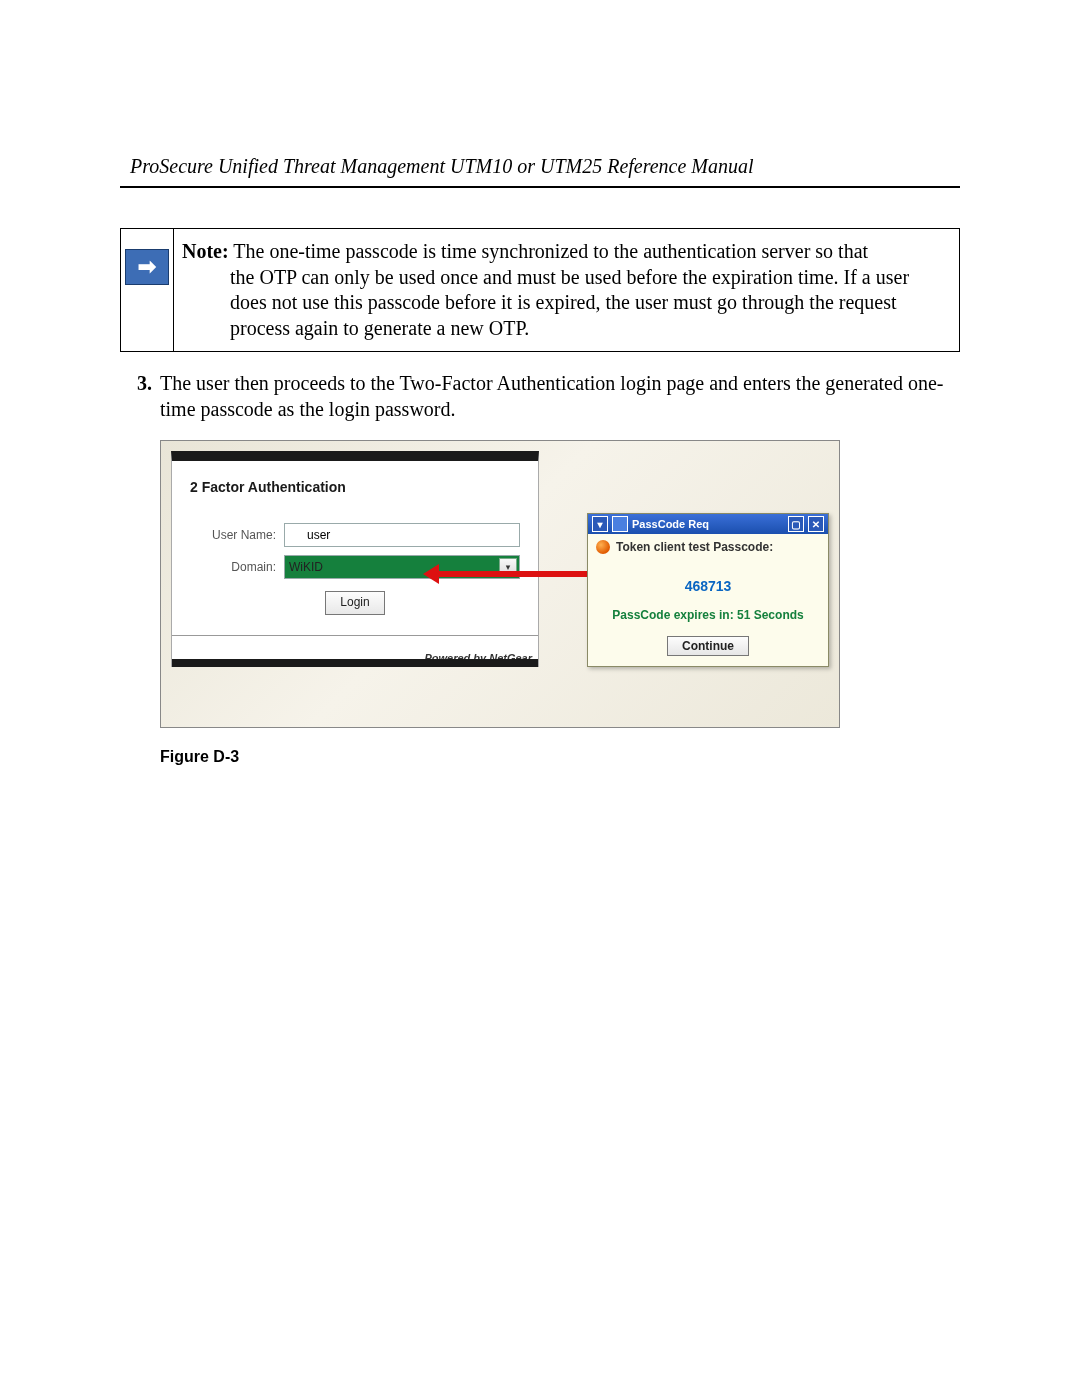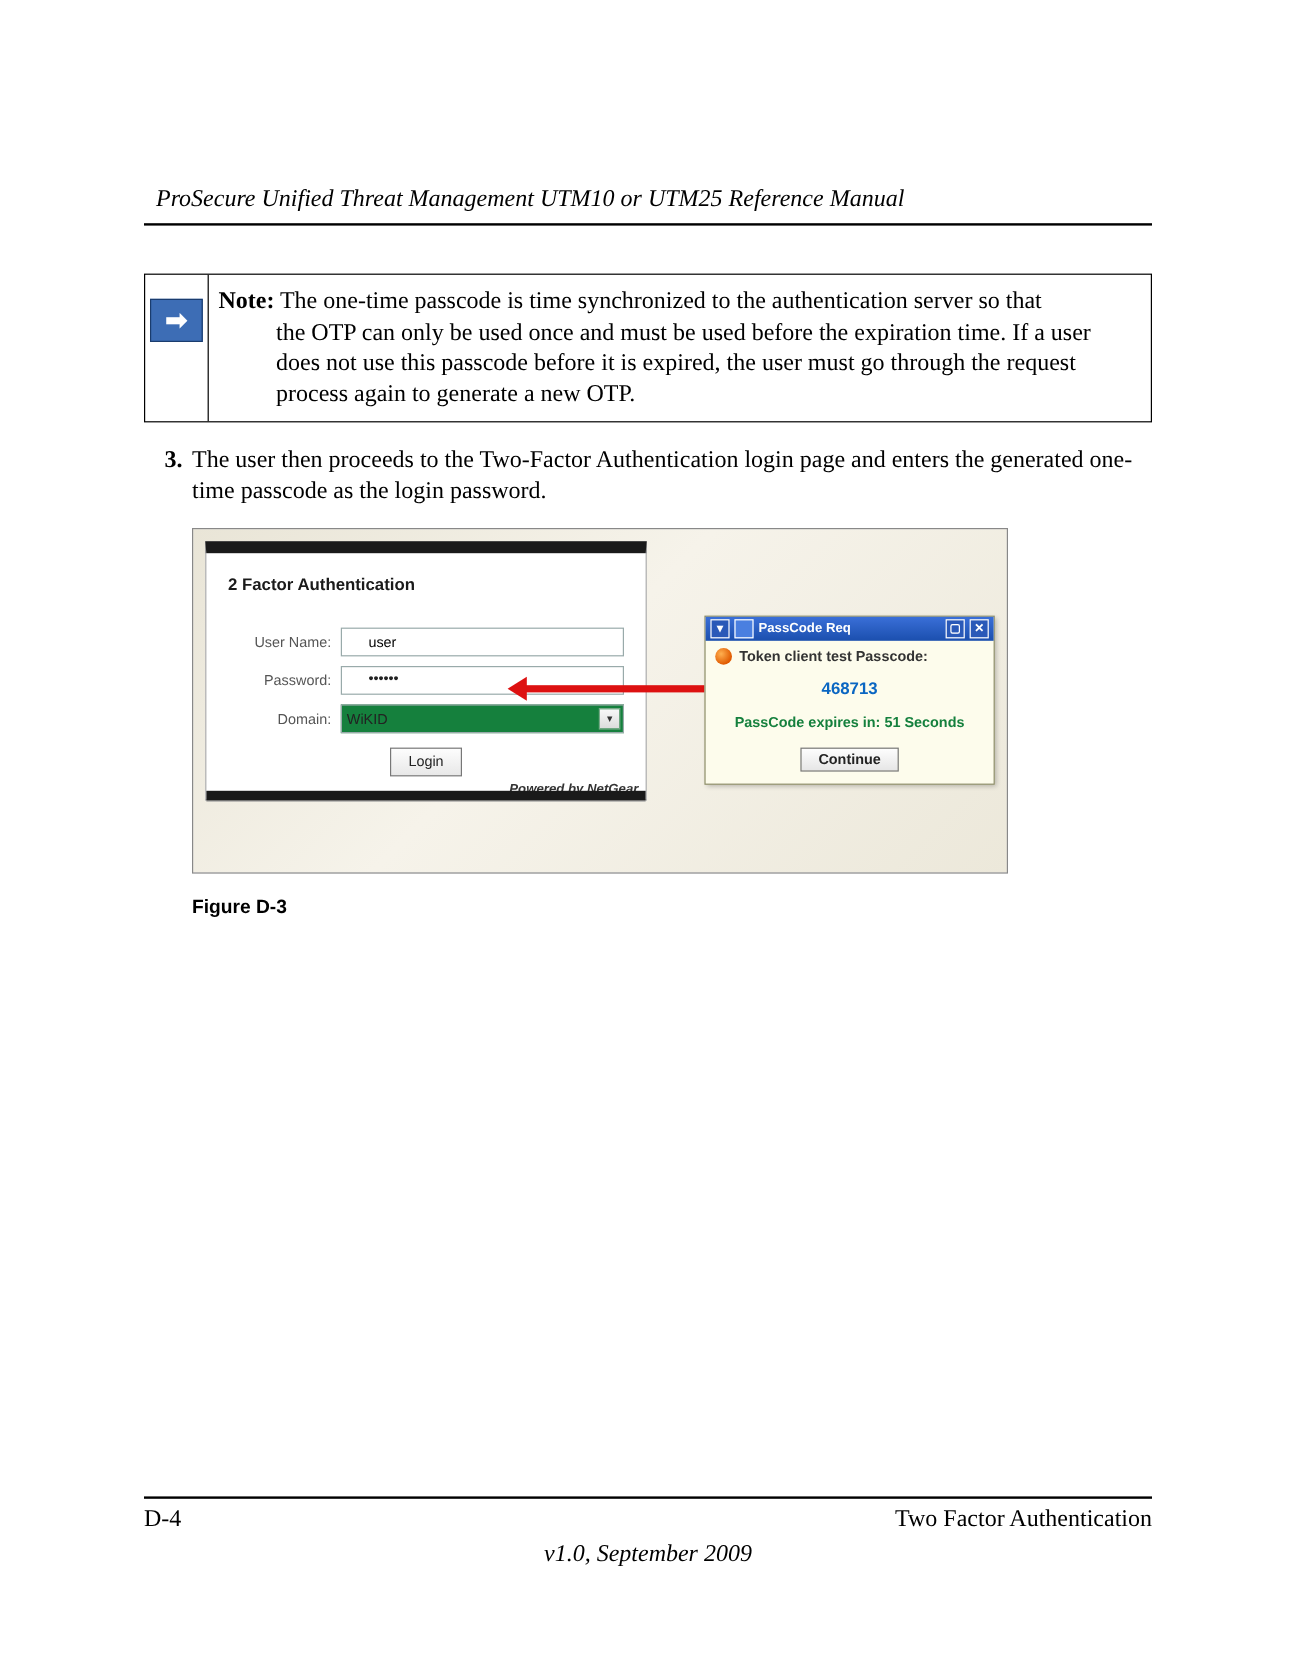--- a/index.html
+++ b/index.html
@@ -215,21 +215,21 @@
     font-size: 10px; color: #fff;
   }
   .tip-body {
     padding: 6px 8px 10px 8px;
     text-align: center;
   }
   .tip-line1 {
     font-weight: bold;
     color: #333;
     text-align: left;
-    margin-bottom: 11px;
+    margin-bottom: 24px;
     display: flex;
     gap: 6px;
   }
   .orange-dot {
     width: 14px; height: 14px; border-radius: 50%;
     background: radial-gradient(circle at 35% 35%, #ffb050, #e05a00 70%);
     display: inline-block;
   }
   .passcode {
     color: #0a66c2;
@@ -347,24 +347,20 @@
 
       <div class="login-panel">
         <div class="login-inner">
           <div class="login-title">2 Factor Authentication</div>
 
           <div class="form-row">
             <div class="form-label">User Name:</div>
             <input class="text-input" type="text" value="user" style="">
           </div>
 
-          <div class="form-row">
-            <div class="form-label">Password:</div>
-            <div class="text-input">••••••</div>
-          </div>
 
           <div class="form-row">
             <div class="form-label">Domain:</div>
             <div class="select-input">
               <span>WiKID</span>
               <span class="select-btn">▾</span>
             </div>
           </div>
 
           <div class="login-btn">Login</div>
@@ -396,22 +392,14 @@
             <span>PassCode expires in: </span><span>51</span><span> Seconds</span>
           </div>
           <div class="continue-btn">Continue</div>
         </div>
       </div>
 
     </div>
     <div class="figure-caption">Figure D-3</div>
   </div>
 
-  <div class="footer">
-    <hr class="hr-bottom">
-    <div class="footer-row">
-      <span>D-4</span>
-      <span>Two Factor Authentication</span>
-    </div>
-    <div class="footer-version">v1.0, September 2009</div>
-  </div>
 
 </div>
 
 </body></html>

